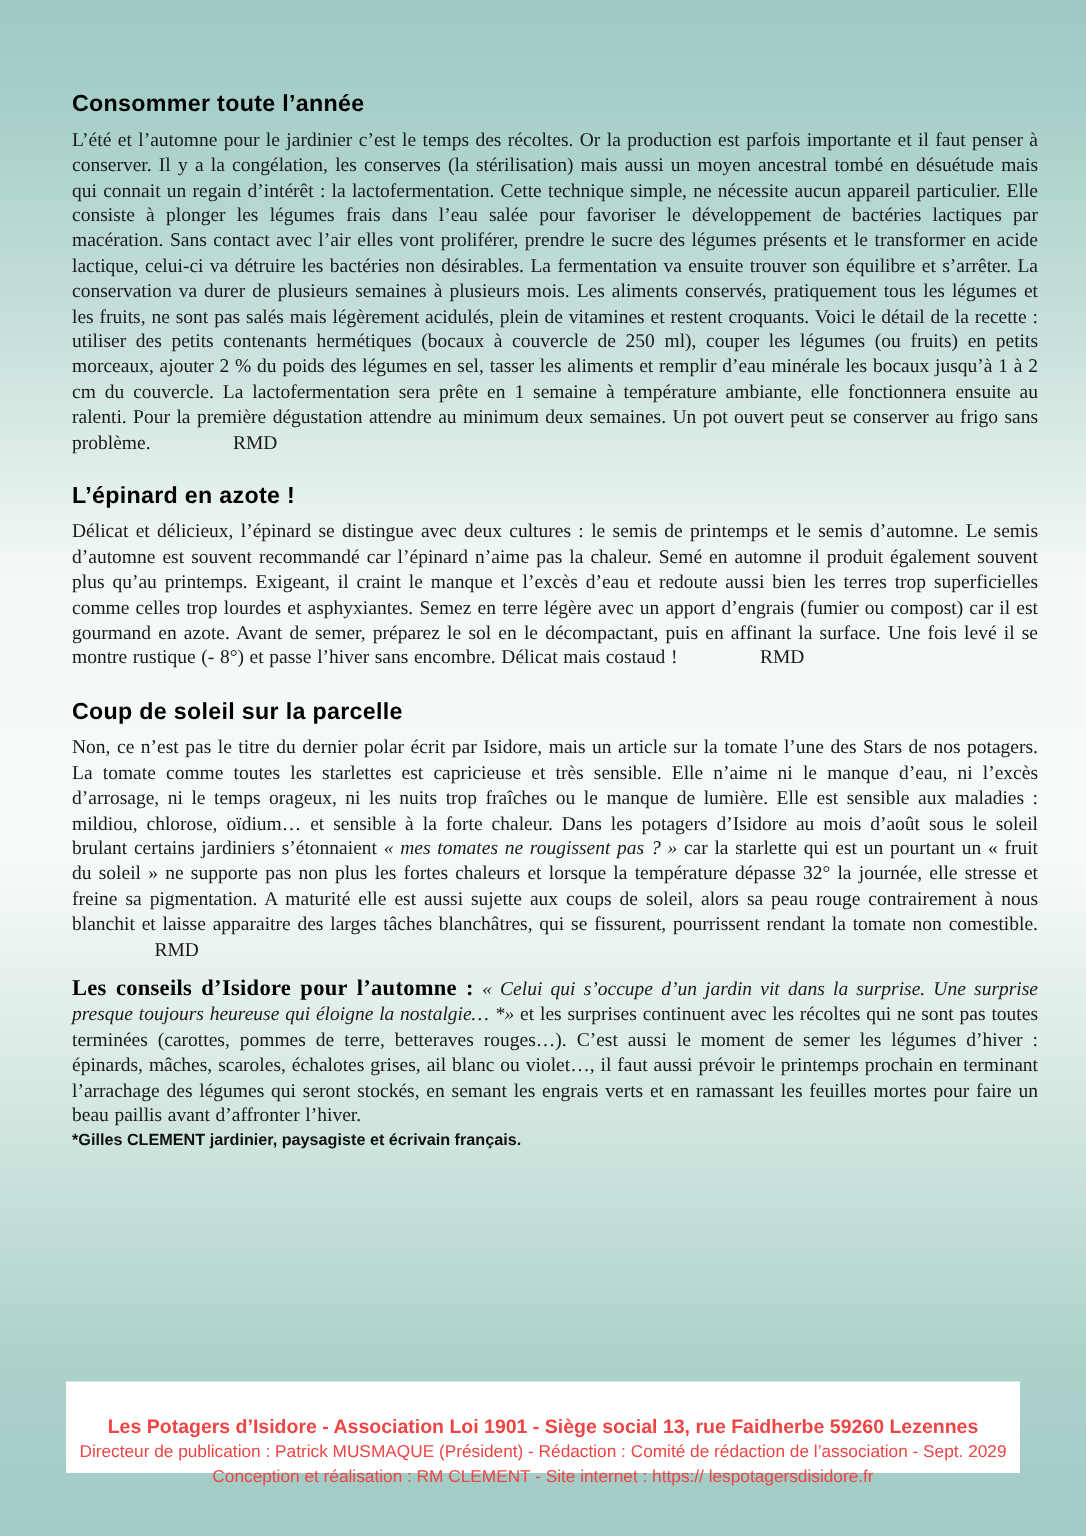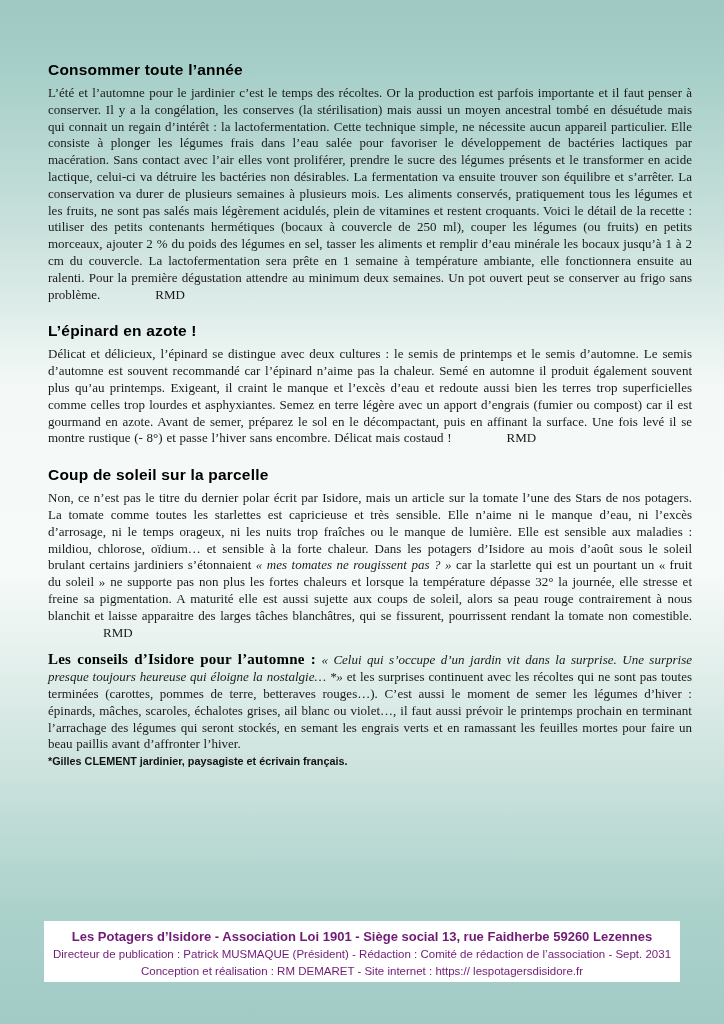--- a/index.html
+++ b/index.html
@@ -64,23 +64,23 @@
     color: #111;
   }
   .footer-box {
     position: absolute;
     left: 44px;
     top: 921px;
     width: 636px;
     height: 61px;
     background: #ffffff;
     text-align: center;
-    padding-top: 7px;
+    padding-top: 21px;
     font-family: "Liberation Sans", sans-serif;
-    color: #701a75;
+    color: #ef4444;
   }
   .footer-line-1 { font-size: 13px; font-weight: bold; line-height: 18px; }
   .footer-line-2 { font-size: 11.5px; line-height: 17px; }
   .footer-line-3 { font-size: 11.5px; line-height: 17px; }
 </style>
 </head>
 <body>
 
 <div class="page">
   <div class="content">
@@ -104,16 +104,16 @@
       <p class="art-body"><span class="inline-heading">Les conseils d’Isidore pour l’automne :</span><span class="quote"> « Celui qui s’occupe d’un jardin vit dans la surprise. Une surprise presque toujours heureuse qui éloigne la nostalgie… *»</span><span> et les surprises continuent avec les récoltes qui ne sont pas toutes terminées (carottes, pommes de terre, betteraves rouges…). C’est aussi le moment de semer les légumes d’hiver : épinards, mâches, scaroles, échalotes grises, ail blanc ou violet…, il faut aussi prévoir le printemps prochain en terminant l’arrachage des légumes qui seront stockés, en semant les engrais verts et en ramassant les feuilles mortes pour faire un beau paillis avant d’affronter l’hiver.</span></p>
       <div class="closing-row">
         <span class="attribution">*Gilles CLEMENT jardinier, paysagiste et écrivain français.</span>
       </div>
     </section>
 
   </div>
 
   <div class="footer-box">
     <div class="footer-line-1">Les Potagers d’Isidore  - Association Loi 1901 -  Siège social 13, rue Faidherbe  59260 Lezennes</div>
-    <div class="footer-line-2">Directeur de publication : Patrick MUSMAQUE (Président) - Rédaction : Comité de rédaction de l’association - Sept. 2031</div>
-    <div class="footer-line-3">Conception et réalisation : RM DEMARET -  Site internet : https:// lespotagersdisidore.fr</div>
+    <div class="footer-line-2">Directeur de publication : Patrick MUSMAQUE (Président) - Rédaction : Comité de rédaction de l’association - Sept. 2029</div>
+    <div class="footer-line-3">Conception et réalisation : RM CLEMENT -  Site internet : https:// lespotagersdisidore.fr</div>
   </div>
 </div>
 
 </body></html>

